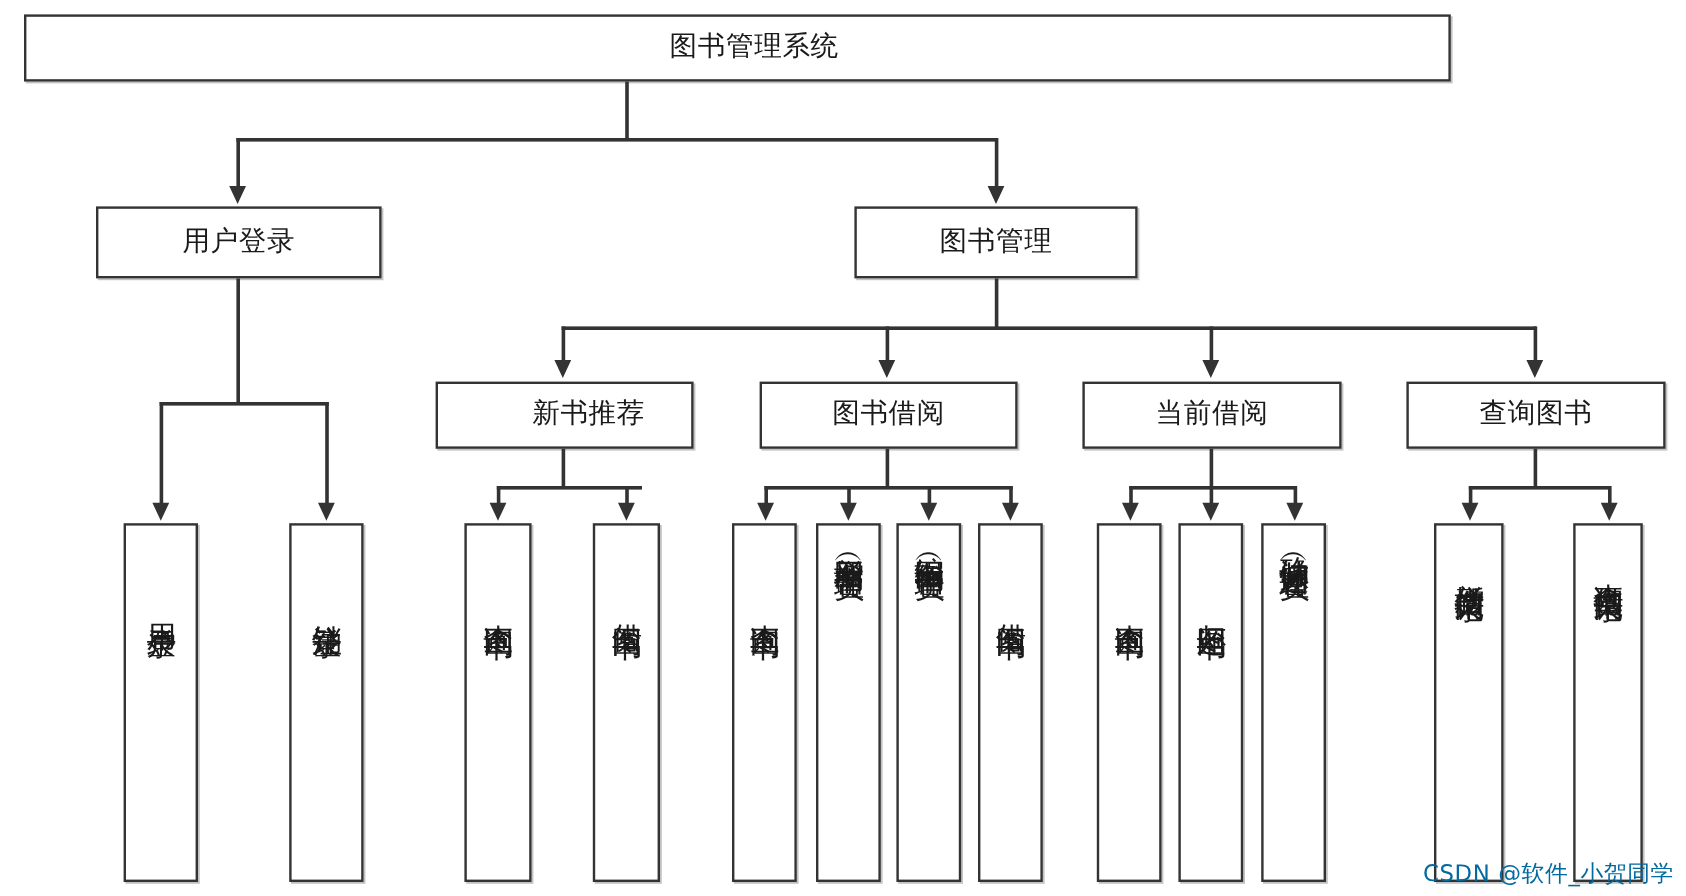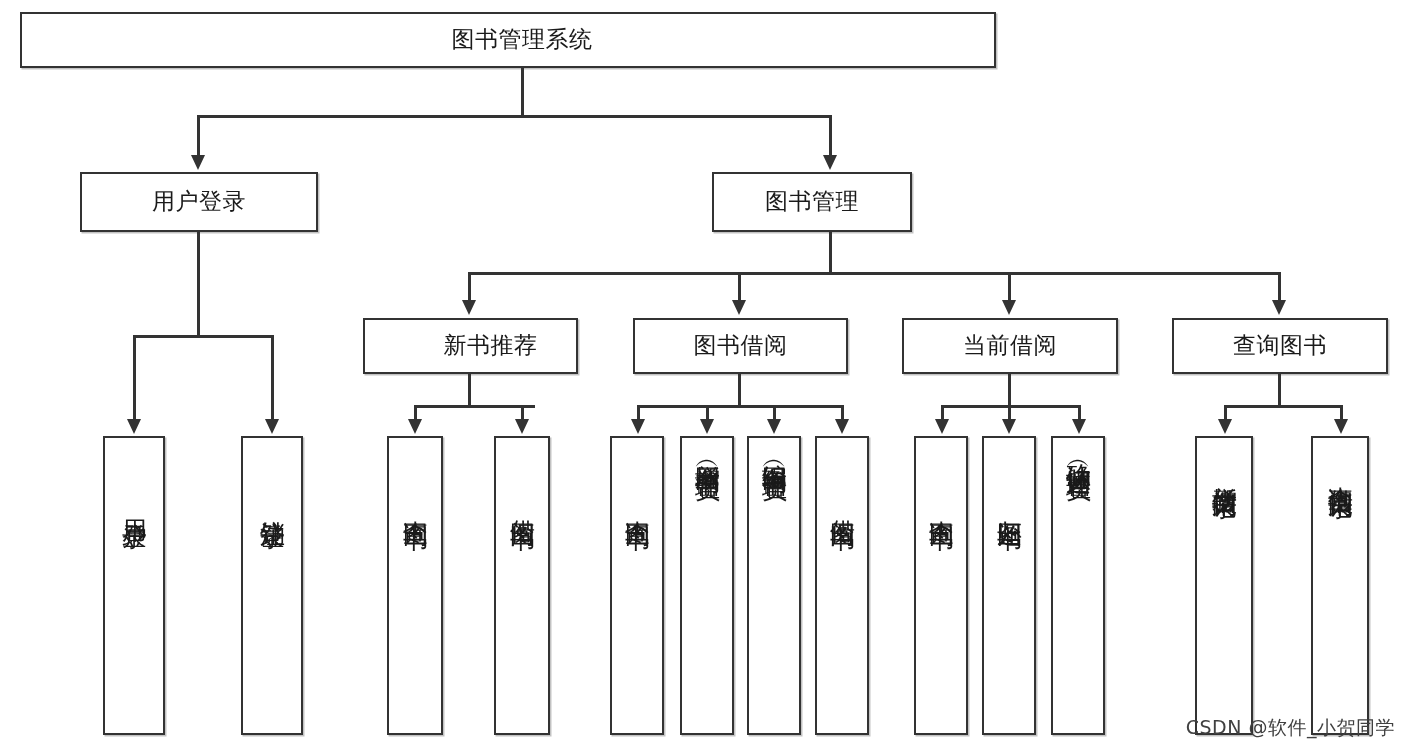--- a/index.html
+++ b/index.html
@@ -72,50 +72,50 @@
     height: 0;
     border-left: 7.5px solid transparent;
     border-right: 7.5px solid transparent;
     border-top: 15px solid #333333;
   }
   .watermark {
     position: absolute;
     right: 10px;
     bottom: 6px;
     font-size: 19px;
-    color: #404040;
+    color: #0369a1;
     letter-spacing: 0.5px;
     white-space: pre;
     user-select: none;
   }
 </style>
 </head>
 <body>
 
 <div id="diagram-root">
 
-  <div class="node horiz root" style="left:20px; top:12px; width:976px; height:56px;padding-left:28px;">
+  <div class="node horiz root" style="left:20px; top:12px; width:1189px; height:56px;padding-left:28px;">
     <span class="node-label">图书管理系统</span>
   </div>
 
   <div class="conn v" style="left:521px; top:68px; height:47px;"></div>
 
   <div class="conn h" style="left:197px; top:115px; width:634px;"></div>
 
   <div class="conn v" style="left:197px; top:115px; height:42px;"></div>
   <div class="arrow" style="left:191px; top:155px;"></div>
 
   <div class="conn v" style="left:829px; top:115px; height:42px;"></div>
   <div class="arrow" style="left:823px; top:155px;"></div>
 
   <div class="node horiz" style="left:80px; top:172px; width:238px; height:60px;">
     <span class="node-label">用户登录</span>
   </div>
 
-  <div class="node horiz" style="left:712px; top:172px; width:200px; height:60px;">
+  <div class="node horiz" style="left:712px; top:172px; width:236px; height:60px;">
     <span class="node-label">图书管理</span>
   </div>
 
   <div class="conn v" style="left:197px; top:232px; height:103px;"></div>
   <div class="conn h" style="left:133px; top:335px; width:141px;"></div>
   <div class="conn v" style="left:133px; top:335px; height:86px;"></div>
   <div class="arrow" style="left:127px; top:419px;"></div>
   <div class="conn v" style="left:271px; top:335px; height:86px;"></div>
   <div class="arrow" style="left:265px; top:419px;"></div>
 

